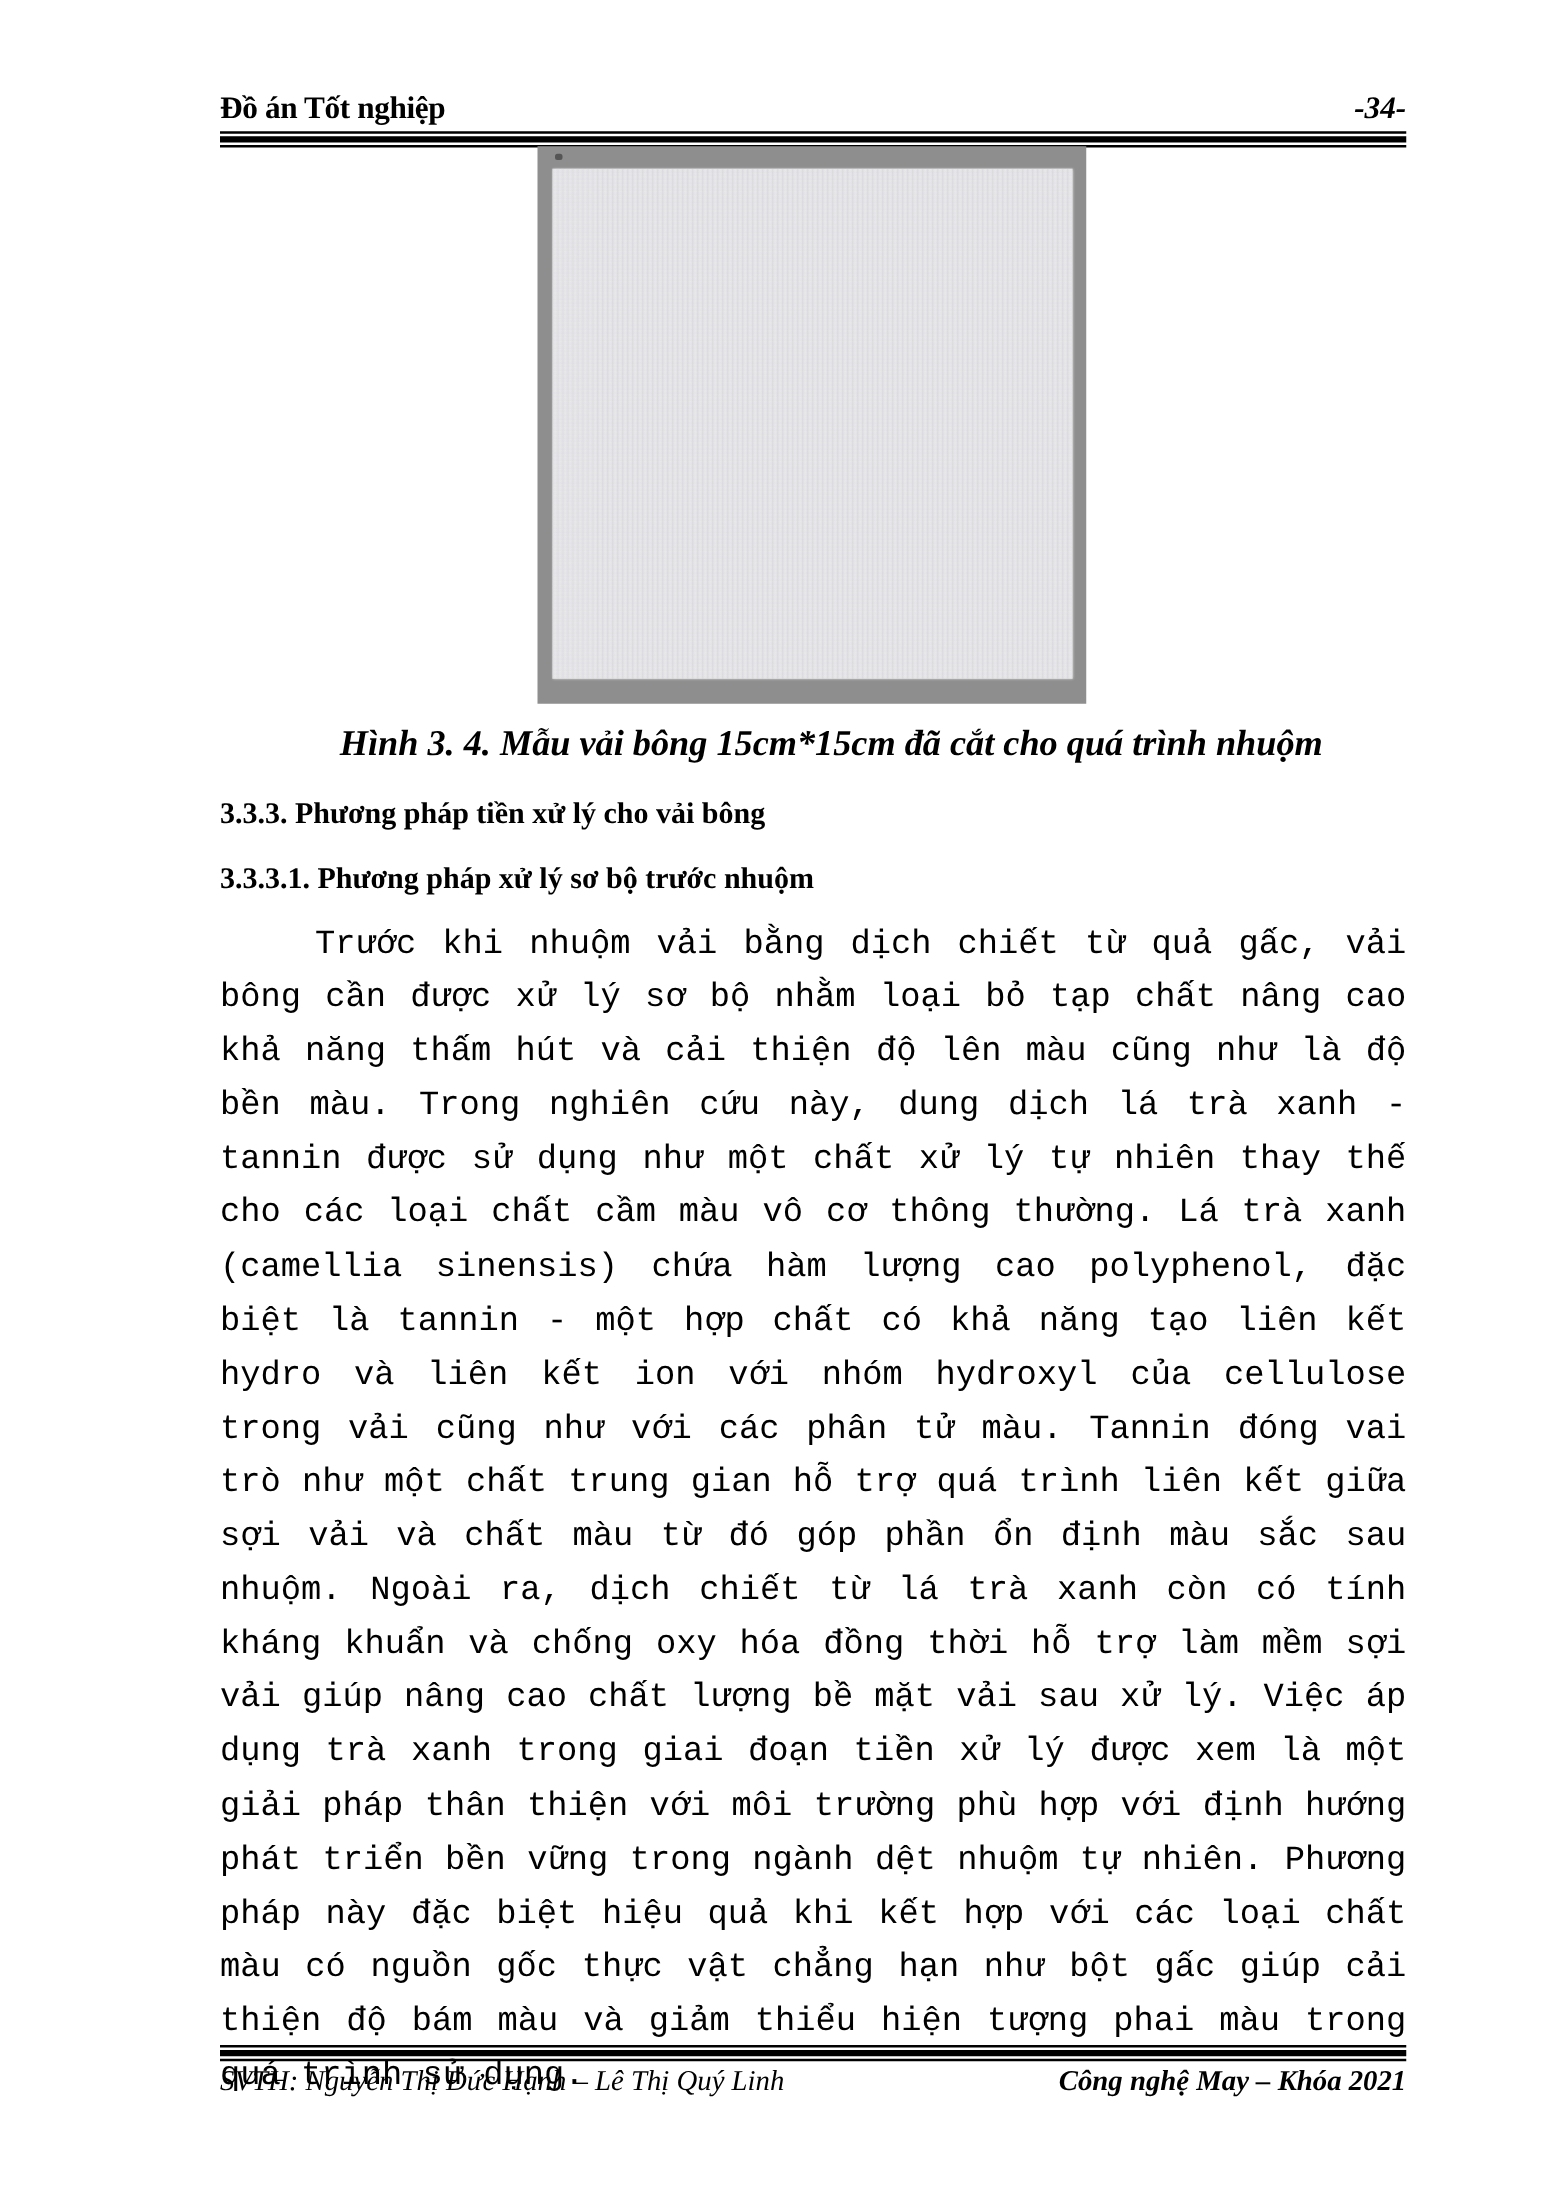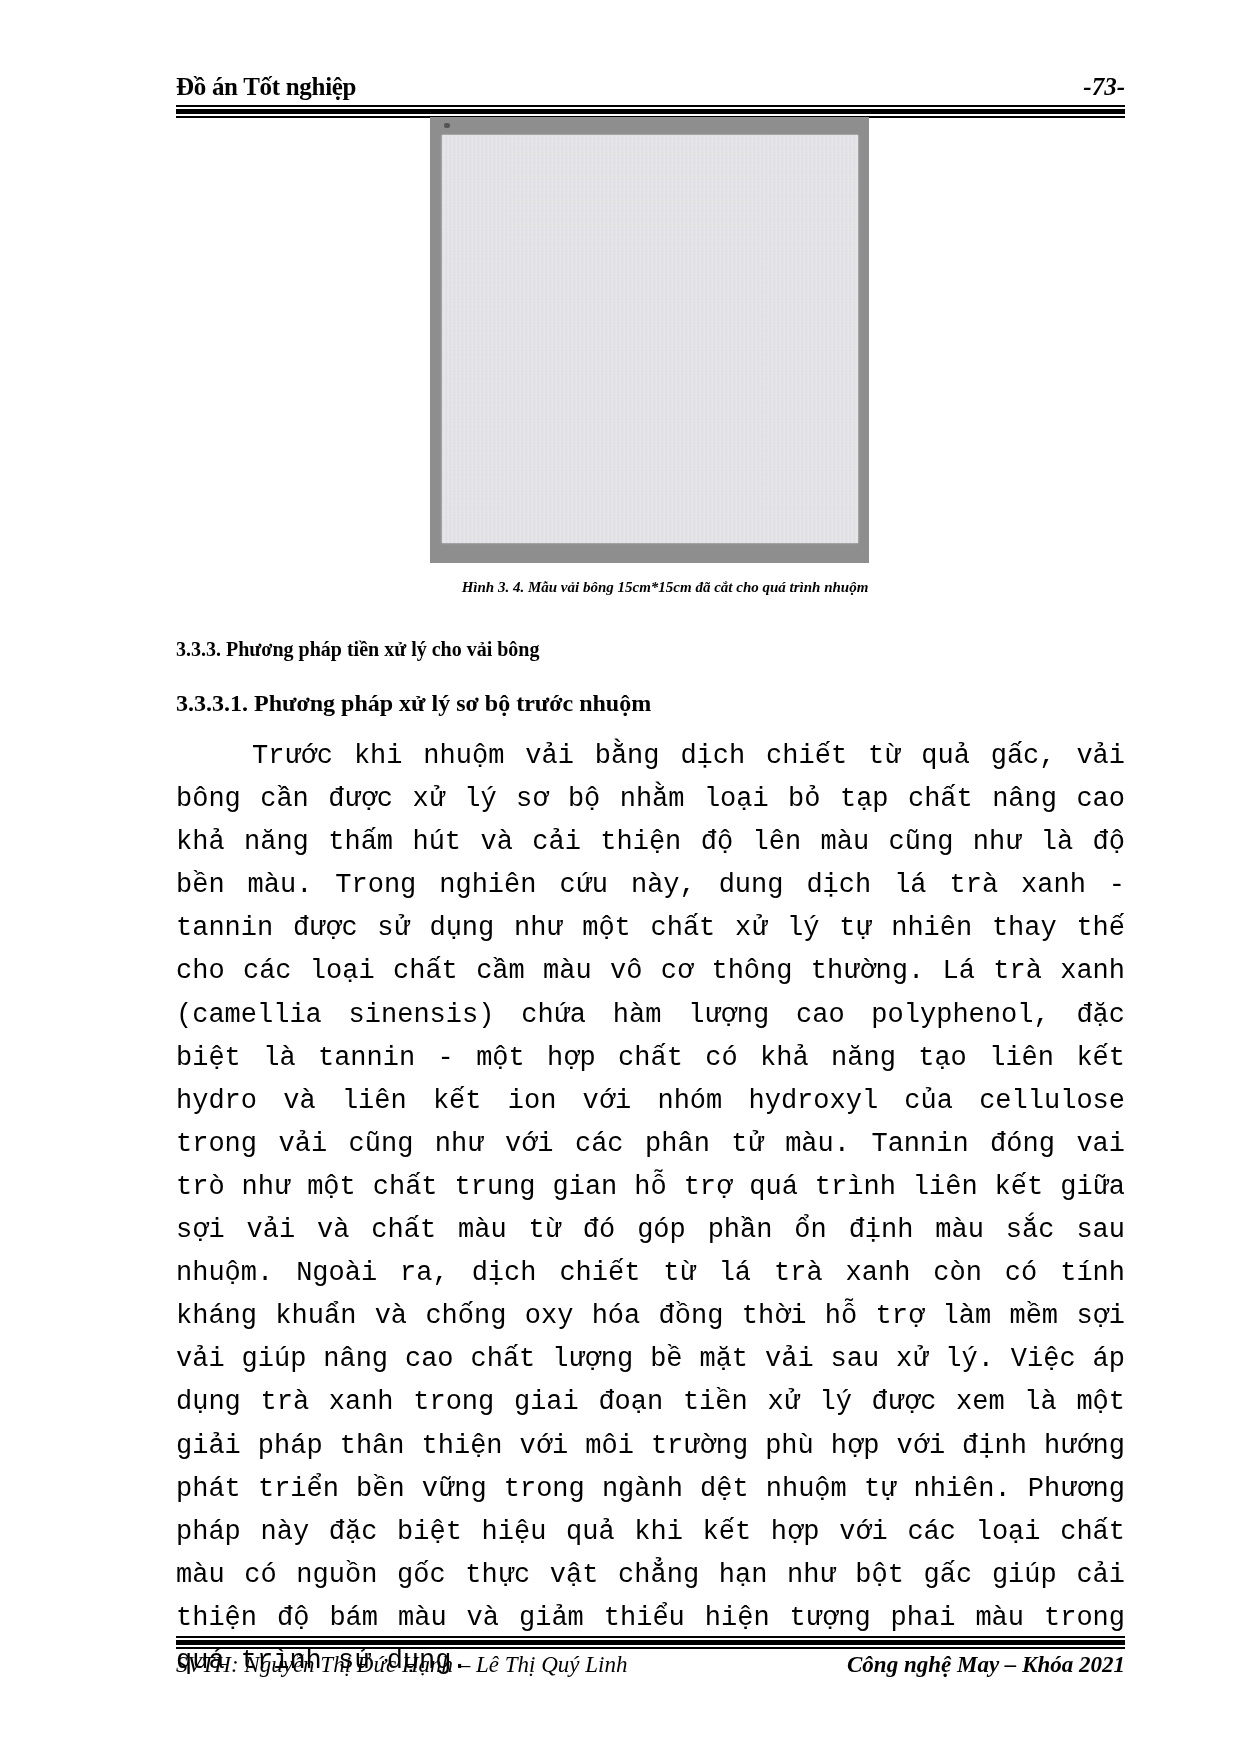--- a/index.html
+++ b/index.html
@@ -23,41 +23,41 @@
   .figure .cloth { position: absolute; left: 12px; top: 18px; width: 416px; height: 408px;
             background:
               repeating-linear-gradient(90deg, rgba(200,200,205,0.35) 0px, rgba(255,255,255,0) 2px, rgba(210,210,215,0.3) 4px),
               repeating-linear-gradient(0deg, rgba(220,220,225,0.25) 0px, rgba(255,255,255,0) 3px),
               #e9e9ec;
             box-shadow: 0 0 2px rgba(255,255,255,0.6); }
   .figure .pin { position: absolute; left: 14px; top: 6px; width: 6px; height: 5px;
             background: #555; border-radius: 2px; }
 
   .caption { position: absolute; left: 0; width: 1240px; top: 579px; text-align: center;
-             font-size: 15px; font-weight: bold; font-style: italic; padding-left: 90px;
+             font-size: 29px; font-weight: bold; font-style: italic; padding-left: 90px;
              box-sizing: border-box; }
 
-  .h3 { position: absolute; left: 176px; top: 638px; font-size: 20px; font-weight: bold; }
+  .h3 { position: absolute; left: 176px; top: 638px; font-size: 24px; font-weight: bold; }
   .h4 { position: absolute; left: 176px; top: 690px; font-size: 24px; font-weight: bold; }
 
   .body-text { position: absolute; left: 176px; top: 735px; width: 949px;
                font-size: 27px; line-height: 43.1px; text-align: justify;
                text-indent: 76px; font-family: Liberation Mono, monospace; }
 
   .footer-left  { position: absolute; left: 176px; top: 1652px; font-size: 23px;
                   font-weight: normal; font-style: italic; }
   .footer-right { position: absolute; right: 115px; top: 1652px; font-size: 23px;
                   font-weight: bold; font-style: italic; margin-left: 38px; }
 </style>
 </head>
 <body>
 
 <div>
   <div class="header-title">Đồ án Tốt nghiệp</div>
-  <div class="header-page">-73-</div>
+  <div class="header-page">-34-</div>
 </div>
 
 <div class="rule rule-top">
   <div class="thin"></div>
     <div class="gap"></div>
     <div class="thick"></div>
     <div class="gap"></div>
     <div class="thin"></div>
 </div>
 

